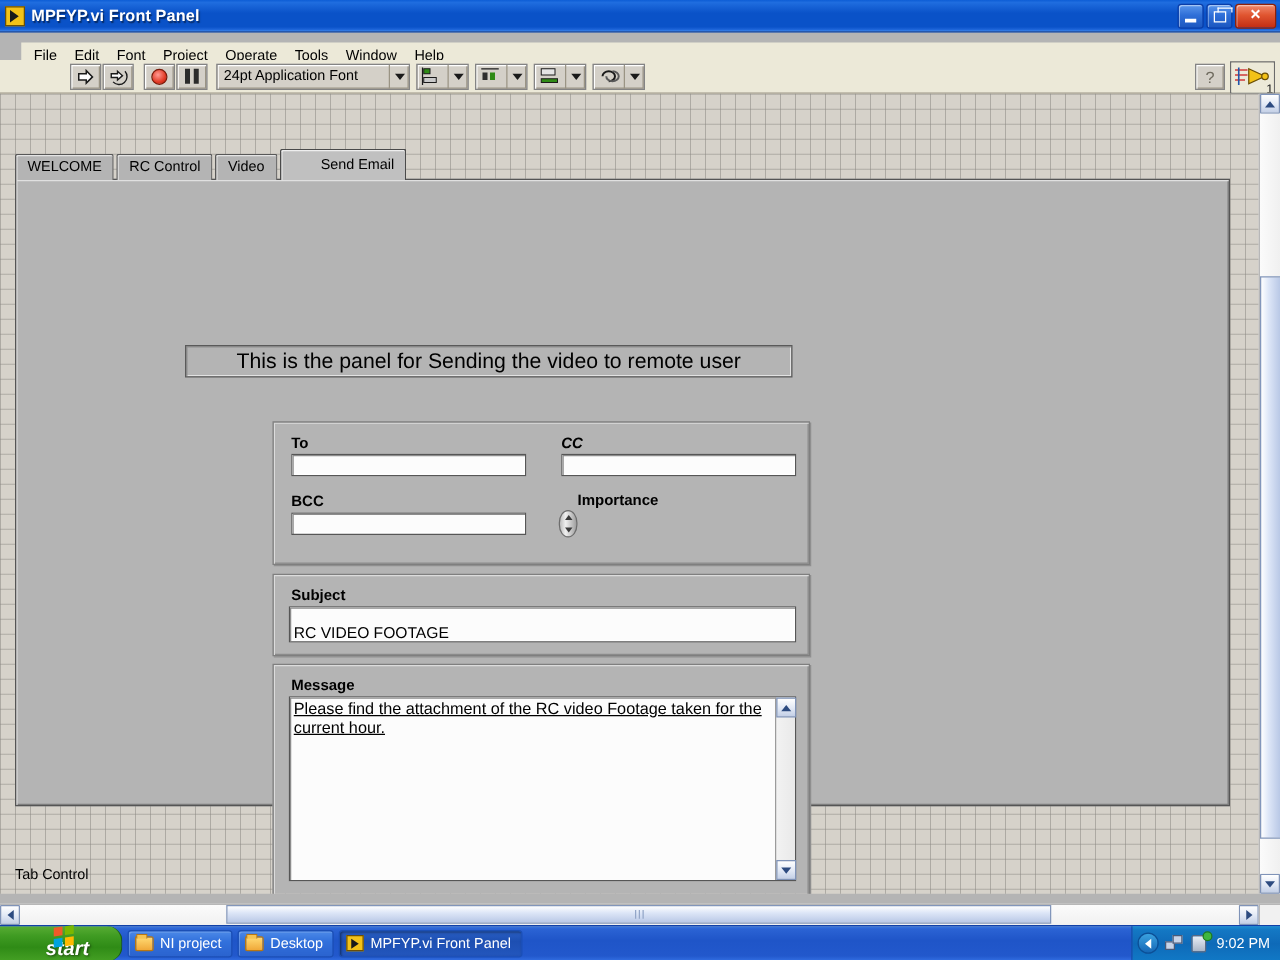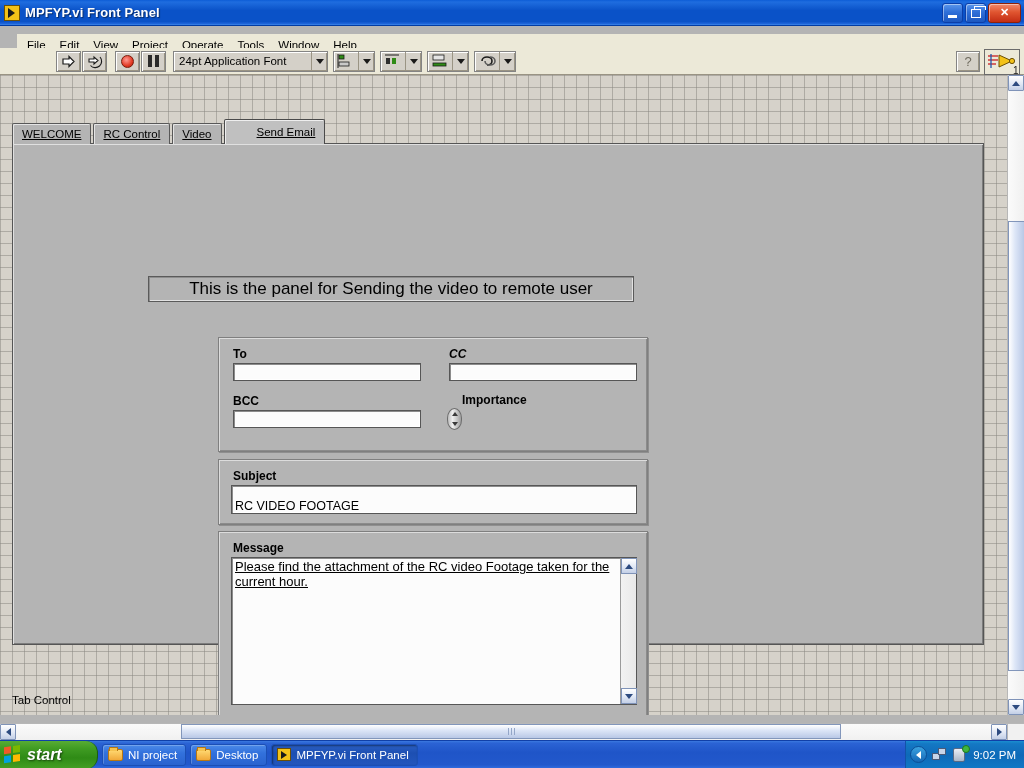--- a/index.html
+++ b/index.html
@@ -147,21 +147,20 @@
   .tabstrip { position: absolute; left: 0; top: 0; height: 24px; display: flex;
               align-items: flex-end; z-index: 3; }
   .tab {
     height: 21px; padding: 0 9px; margin-right: 2px;
     display: flex; align-items: center; justify-content: center;
     font-size: 11.5px; color: #000; white-space: nowrap;
     background: #b4b4b4; cursor: pointer;
     border: 1px solid #585858; border-bottom: none;
     box-shadow: inset 1px 1px 0 #e4e4e4;
     border-radius: 2px 2px 0 0;
-    text-decoration: underline;
   }
   .tab.active {
     height: 25px; background: #c0c0c0; margin-bottom: 0;
     box-shadow: inset 1px 1px 0 #eeeeee;
     border-color: #4a4a4a; z-index: 4; position: relative; padding-left: 32px;
   }
   .tabpage {
     position: absolute; left: 0; top: 23px; width: 972px; height: 502px;
     background: #b4b4b4;
     border: 1px solid #555; 
@@ -306,21 +305,21 @@
     background: linear-gradient(to bottom, #3b79e0 0%, #2b63d4 8%,
                 #1f55c8 42%, #2258cc 88%, #2f6ade 100%);
     border-top: 1px solid #1040a8; display: flex; align-items: center;
   }
   .startbtn {
     width: 98px; height: 28px; position: relative; cursor: pointer;
     background: linear-gradient(to bottom, #58ac34 0%, #3f9b22 28%,
                 #2f8b16 60%, #45a024 100%);
     border-right: 1px solid #1c5f0d;
     border-radius: 0 12px 12px 0;
-    display: flex; align-items: center; padding-left: 4px;
+    display: flex; align-items: center; padding-left: 11px; flex-direction: column;
   }
   .winlogo { width: 17px; height: 17px; position: relative; margin-right: 6px;
              transform: skewY(-8deg); }
   .winlogo i { position: absolute; width: 7px; height: 7px; display: block; }
   .winlogo i:nth-child(1){ left:0; top:0; background:#f05a28; }
   .winlogo i:nth-child(2){ left:9px; top:0; background:#7ab800; }
   .winlogo i:nth-child(3){ left:0; top:9px; background:#00a3dd; }
   .winlogo i:nth-child(4){ left:9px; top:9px; background:#ffb900; }
   .starttext {
     font-size: 16px; font-style: italic; font-weight: bold; color: #fff;
@@ -408,21 +407,21 @@
       </div>
       <div class="tb-btn close">
         <span class="g">✕</span>
       </div>
     </div>
   </div>
 
   <div class="menubar">
     <div class="menu-item"><u>File</u></div>
     <div class="menu-item"><u>Edit</u></div>
-    <div class="menu-item"><u>View</u></div>
+    <div class="menu-item"><u>Font</u></div>
     <div class="menu-item"><u>Project</u></div>
     <div class="menu-item"><u>Operate</u></div>
     <div class="menu-item"><u>Tools</u></div>
     <div class="menu-item"><u>Window</u></div>
     <div class="menu-item"><u>Help</u></div>
   </div>
 
   <div class="toolbar">
     <div class="sep" style="width:56px"></div>
 

